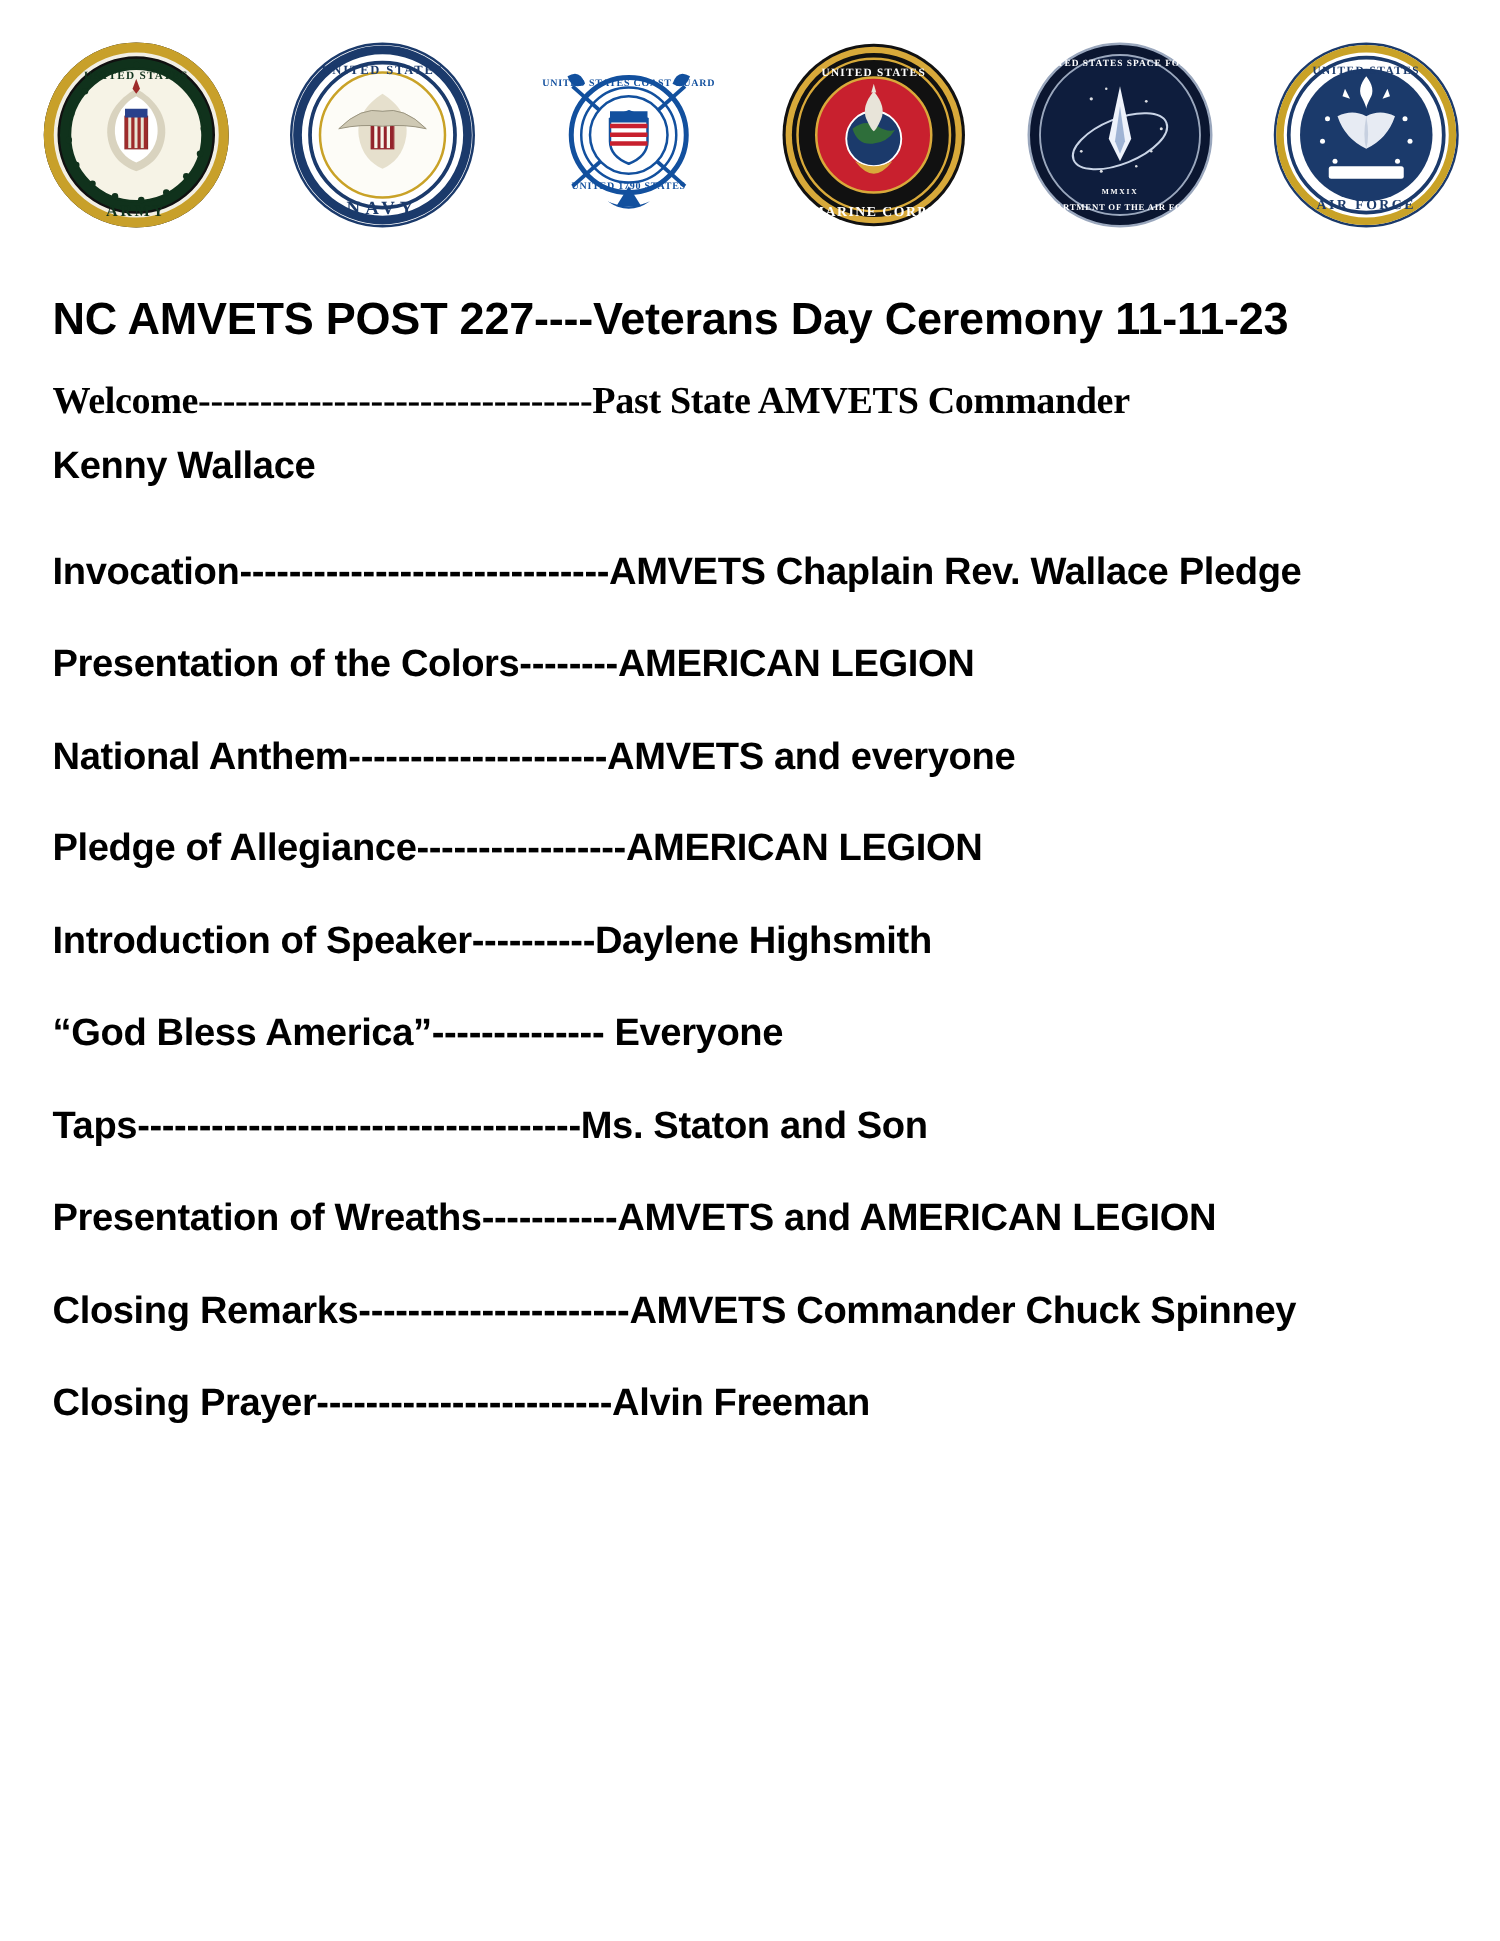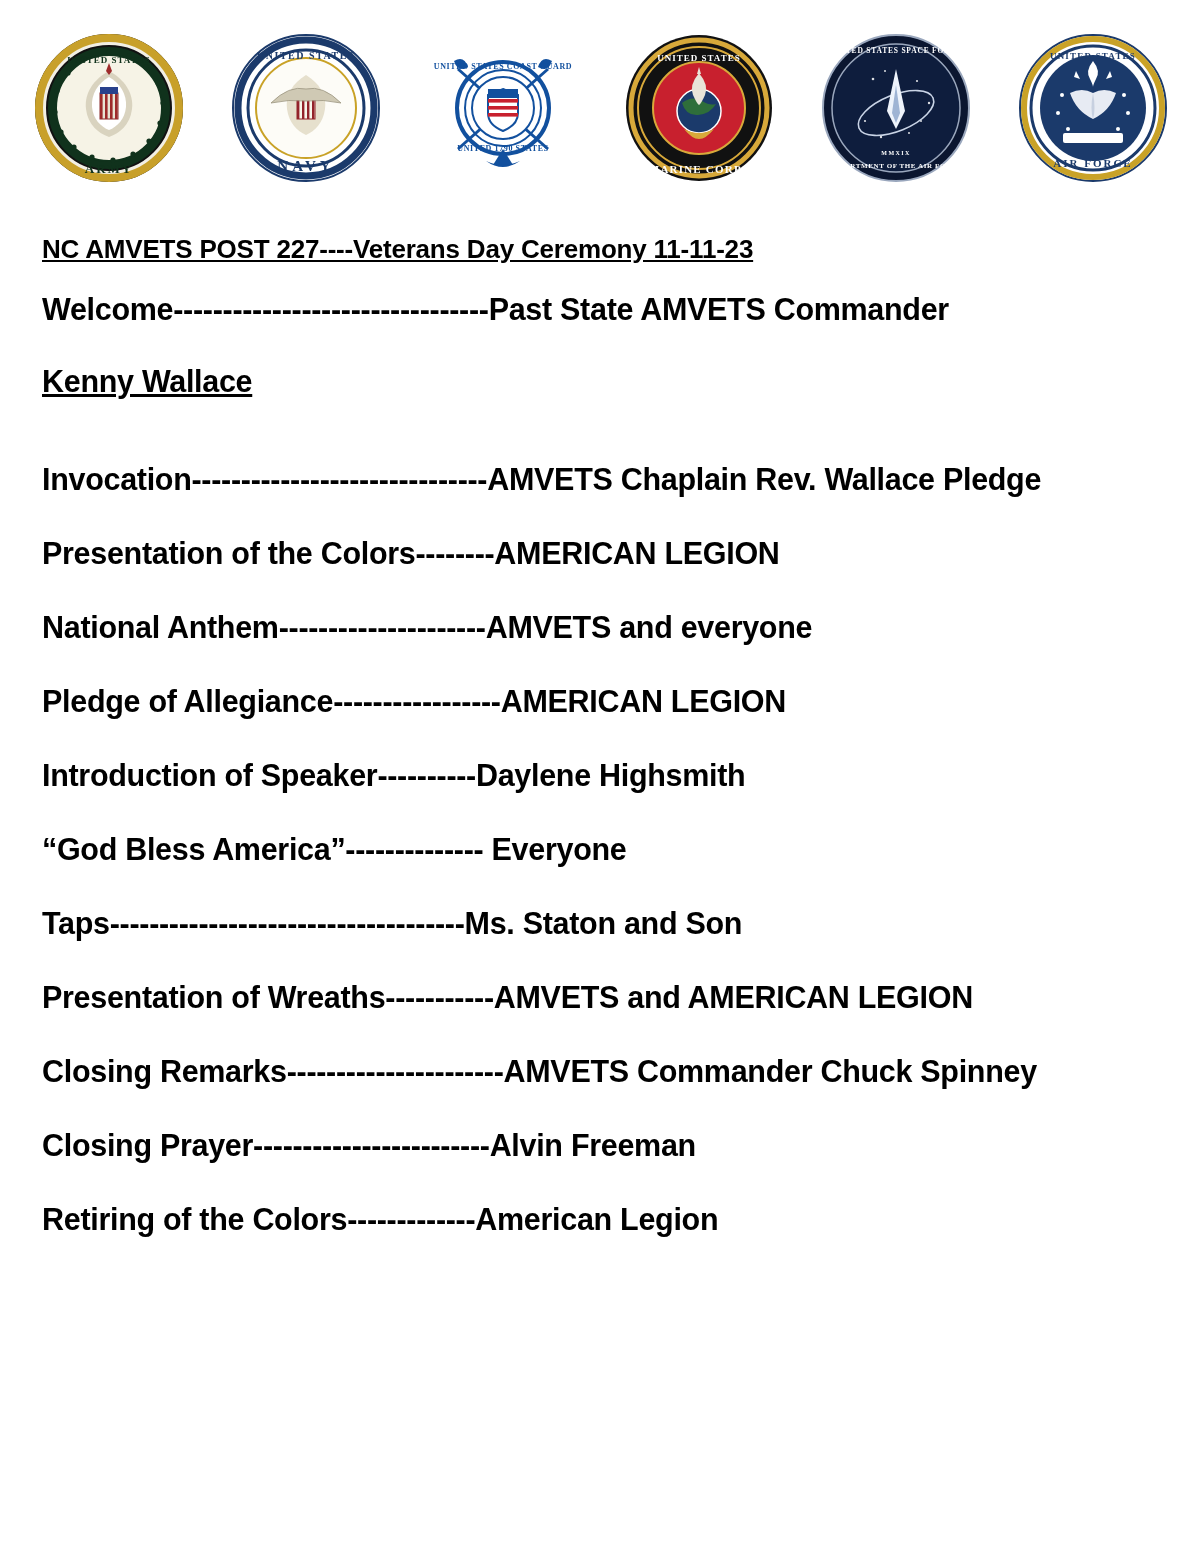--- a/index.html
+++ b/index.html
@@ -41,38 +41,37 @@
   .seal svg { display: block; width: 150px; height: 150px; }
 
   
   .doc-body {
     position: absolute;
     left: 42px;
     top: 236px;
     width: 1130px;
   }
   .title {
-    font-size: 26px;
+    font-size: 36px;
     font-weight: bold;
     letter-spacing: -0.2px;
     line-height: 1.05;
     margin: 0 0 30px 0;
     white-space: nowrap;
-    text-decoration: underline;
   }
   .line {
     font-size: 30.5px;
     font-weight: bold;
     line-height: 1.08;
     margin: 0 0 41px 0;
     white-space: nowrap;
     letter-spacing: -0.3px;
   }
-  .line.continuation { margin-bottom: 65px; text-decoration: underline; }
-  .line.first-after-title { margin-bottom: 39px; }
+  .line.continuation { margin-bottom: 52px; }
+  .line.first-after-title { margin-bottom: 19px; font-family: Liberation Serif, serif; }
 </style>
 </head>
 <body>
 
 <div class="page">
 
   <div class="seal-row">
 
     <div class="seal">
       <svg viewBox="0 0 150 150">
@@ -252,15 +251,14 @@
     <p class="line">Invocation------------------------------AMVETS Chaplain Rev. Wallace Pledge</p>
     <p class="line">Presentation of the Colors--------AMERICAN LEGION</p>
     <p class="line">National Anthem---------------------AMVETS and everyone</p>
     <p class="line">Pledge of Allegiance-----------------AMERICAN LEGION</p>
     <p class="line">Introduction of Speaker----------Daylene Highsmith</p>
     <p class="line">“God Bless America”-------------- Everyone</p>
     <p class="line">Taps------------------------------------Ms. Staton and Son</p>
     <p class="line">Presentation of Wreaths-----------AMVETS and AMERICAN LEGION</p>
     <p class="line">Closing Remarks----------------------AMVETS Commander Chuck Spinney</p>
     <p class="line">Closing Prayer------------------------Alvin Freeman</p>
-    <p class="line">Retiring of the Colors-------------American Legion</p>
   </div>
 </div>
 
 </body></html>

